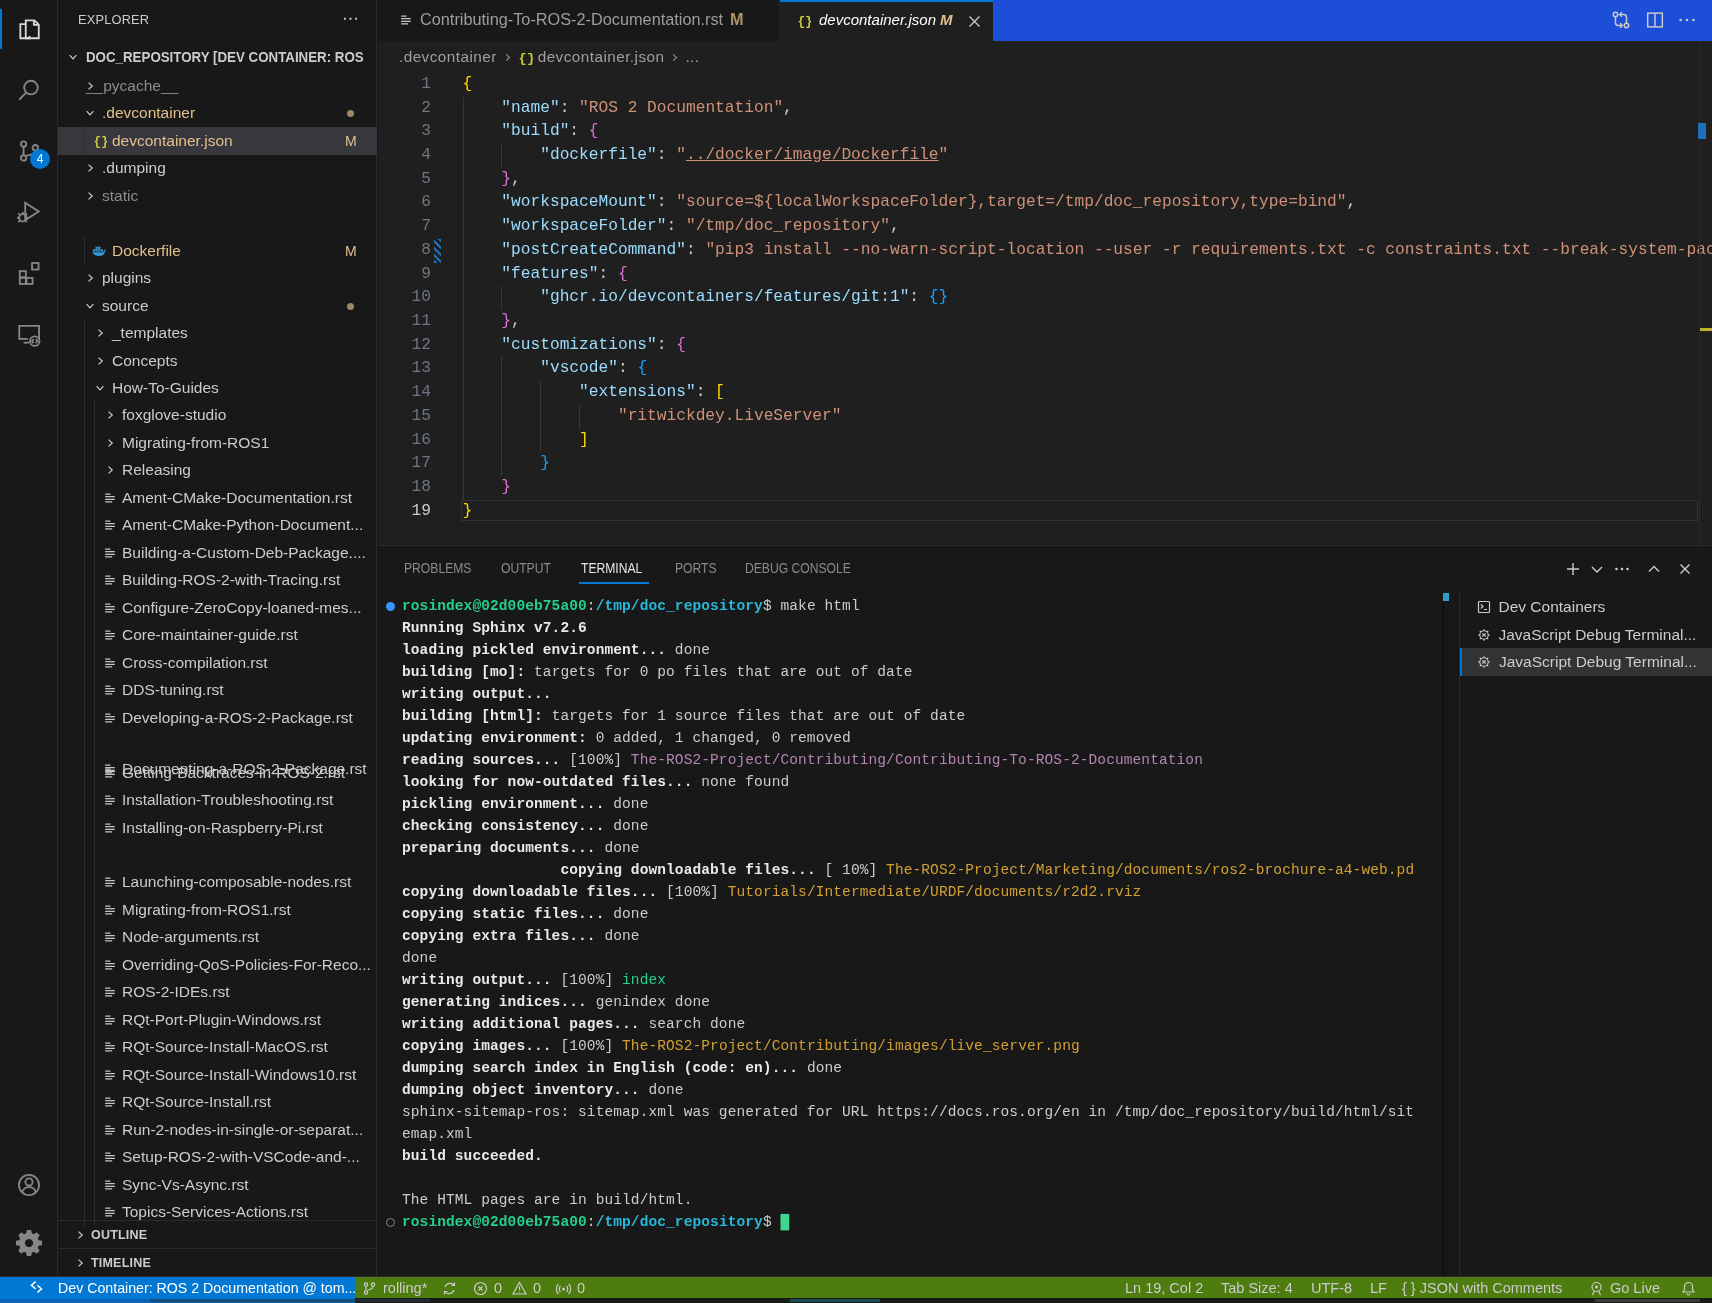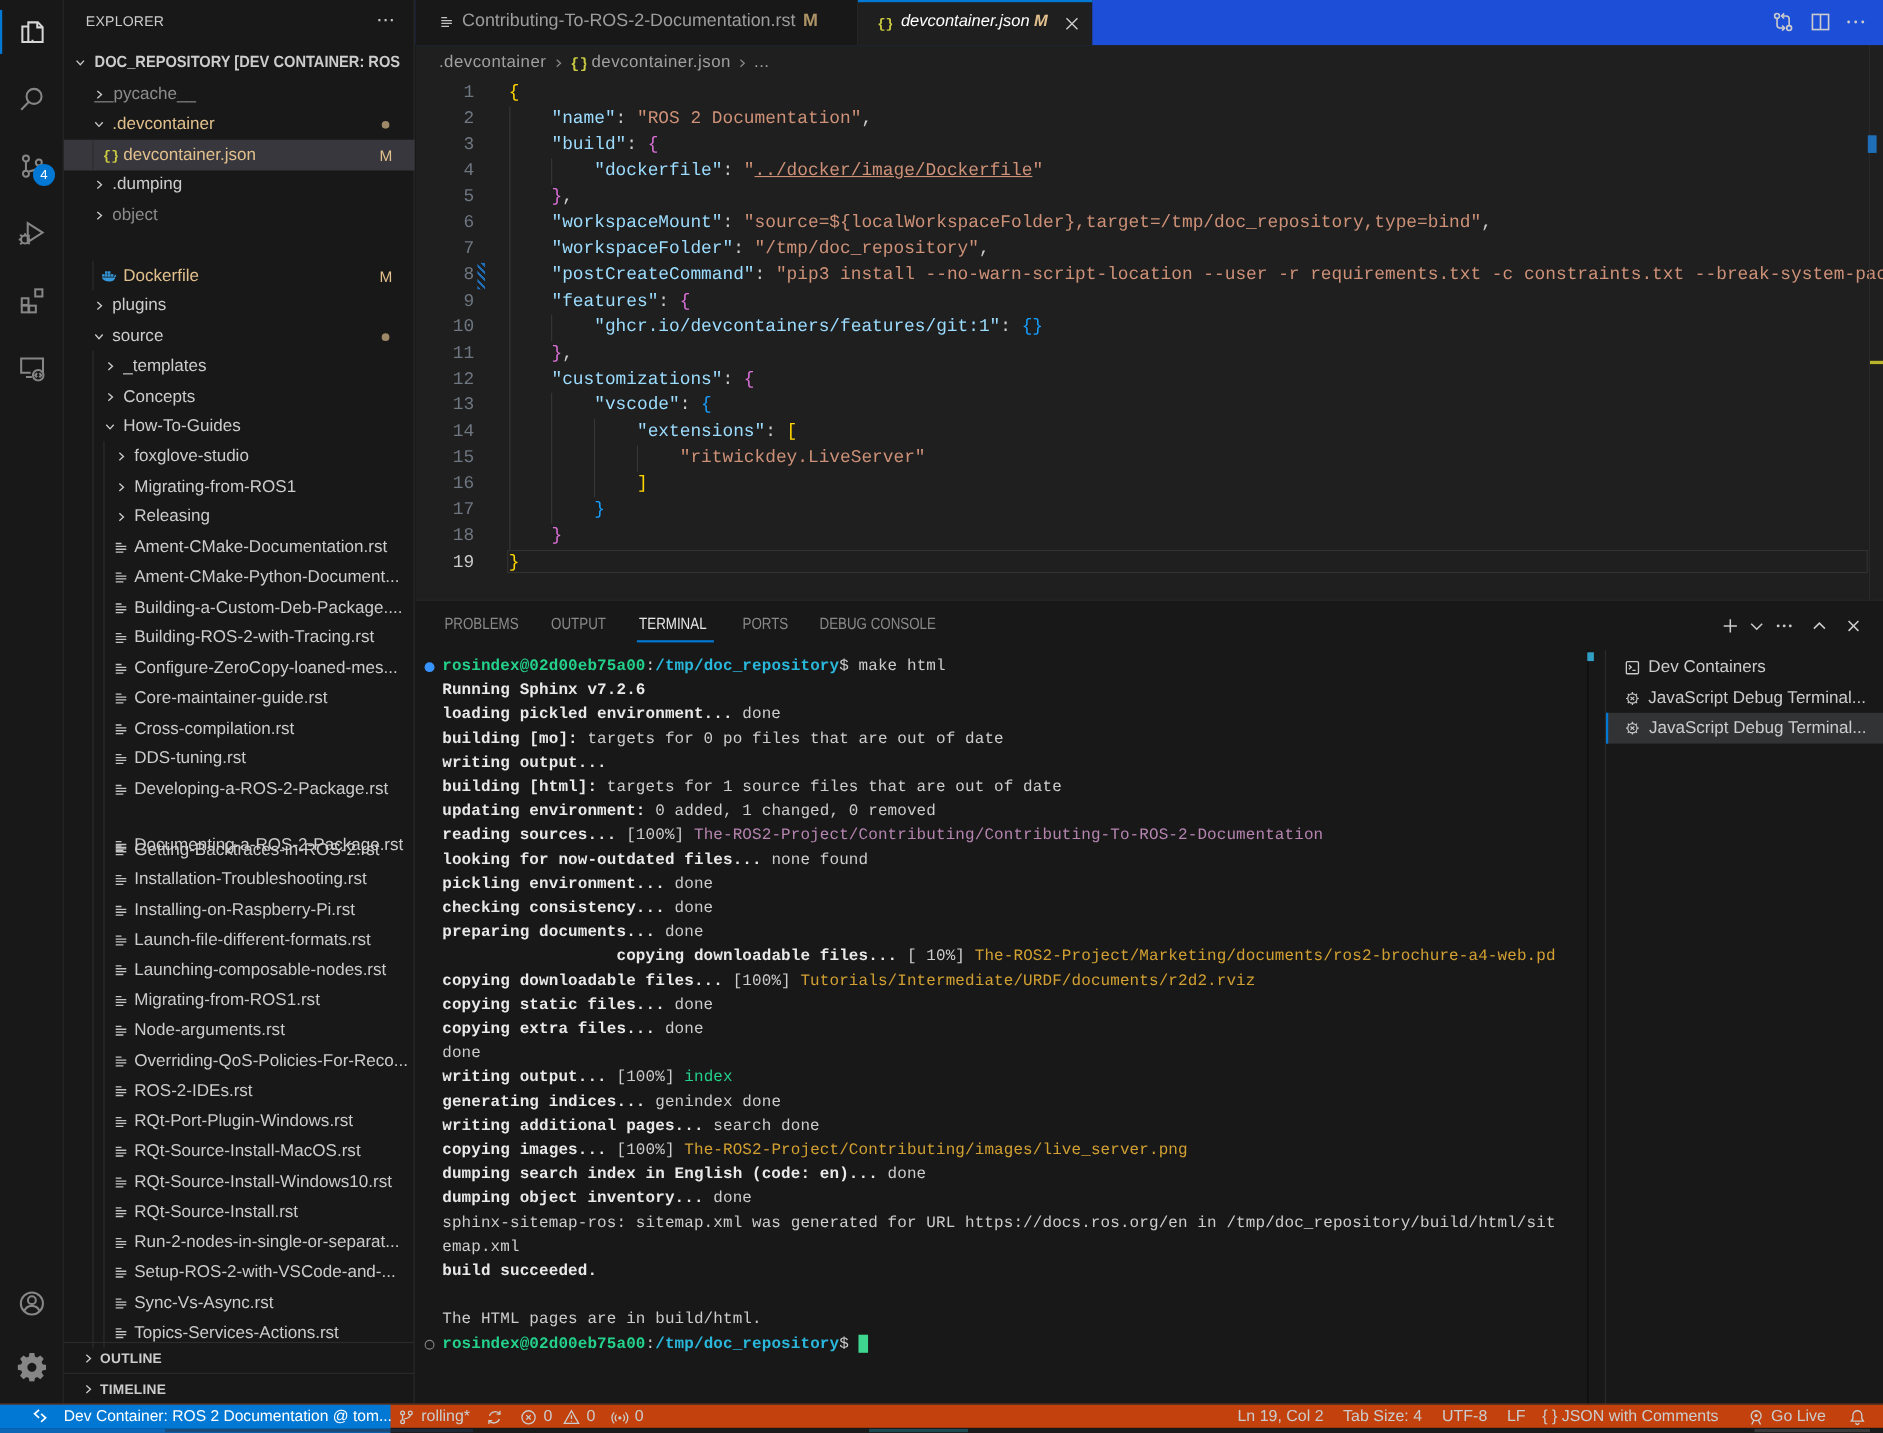--- a/index.html
+++ b/index.html
@@ -78,21 +78,21 @@
 #plist{left:1081px;top:45px;width:253px;height:700px;border-left:1px solid #2b2b2b}
 .prow{position:absolute;left:1.5px;width:251.5px;height:27.5px;line-height:27.5px;
  color:#cccccc;font-size:15.5px;white-space:nowrap}
 .prow .picon{position:absolute;left:14px;top:6px;width:16px;height:16px;color:#cccccc}
 .picon svg{width:16px;height:16px;display:block}
 .prow .ptxt{position:absolute;left:37px}
 .prow.sel{background:#313335;border-left:2px solid #0078d4;left:0;width:253px}
 .pact{position:absolute;color:#cccccc}
 .pact svg{display:block}
 
-#status{left:0;top:1276px;width:1712px;height:22px;background:#c2410c;border-top:1px solid #2b2b2b;
+#status{left:0;top:1276px;width:1712px;height:22px;background:#4d7c0f;border-top:1px solid #2b2b2b;
  color:#cccccc;font-size:14.5px}
 #remote{left:0;top:0;width:355px;height:22px;background:#0078d4;color:#fff}
 .sitem{position:absolute;top:0;height:22px;white-space:nowrap;
  display:flex;align-items:center;gap:5px}
 #sliver{left:0;top:1299px;width:1712px;height:4px;background:#1a1a1a}
 .sic{width:17px;height:17px}
 .sic svg{width:17px;height:17px;display:block}
 #remote .sic{width:20px;height:20px}
 #remote .sic svg{width:20px;height:20px}
 </style></head><body>
@@ -201,21 +201,21 @@
           </svg>
         </span>
         <span class="rname " style="left:44px">.dumping</span>
       </div>
 <div class="row" style="top:181.7px">
         <span class="chev" style="left:26px">
           <svg viewBox="0 0 16 16">
             <path d="M6 3.5 11 8 6 12.5" fill="none" stroke="currentColor" stroke-width="1.6"></path>
           </svg>
         </span>
-        <span class="rname grey" style="left:44px">object</span>
+        <span class="rname grey" style="left:44px">static</span>
       </div>
 <div class="row" style="top:236.6px">
         <span class="ricon" style="left:34px">
           <svg viewBox="0 0 16 16">
             <g fill="#3498db">
               <rect x="4" y="3" width="2.6" height="2.6"></rect>
               <rect x="7" y="3" width="2.6" height="2.6"></rect>
               <rect x="1" y="6" width="2.6" height="2.6"></rect>
               <rect x="4" y="6" width="2.6" height="2.6"></rect>
               <rect x="7" y="6" width="2.6" height="2.6"></rect>
@@ -415,30 +415,20 @@
       </div>
 <div class="row" style="top:813.5px">
         <span class="ricon" style="left:45px">
           <svg viewBox="0 0 16 16">
             <g stroke="#c5c5c5" stroke-width="1.4">
               <path d="M2.5 3.5h6M2.5 6.5h11M2.5 9.5h11M2.5 12.5h8"></path>
             </g>
           </svg>
         </span>
         <span class="rname " style="left:64px">Installing-on-Raspberry-Pi.rst</span>
-      </div>
-<div class="row" style="top:841.0px">
-        <span class="ricon" style="left:45px">
-          <svg viewBox="0 0 16 16">
-            <g stroke="#c5c5c5" stroke-width="1.4">
-              <path d="M2.5 3.5h6M2.5 6.5h11M2.5 9.5h11M2.5 12.5h8"></path>
-            </g>
-          </svg>
-        </span>
-        <span class="rname " style="left:64px">Launch-file-different-formats.rst</span>
       </div>
 <div class="row" style="top:868.4px">
         <span class="ricon" style="left:45px">
           <svg viewBox="0 0 16 16">
             <g stroke="#c5c5c5" stroke-width="1.4">
               <path d="M2.5 3.5h6M2.5 6.5h11M2.5 9.5h11M2.5 12.5h8"></path>
             </g>
           </svg>
         </span>
         <span class="rname " style="left:64px">Launching-composable-nodes.rst</span>

